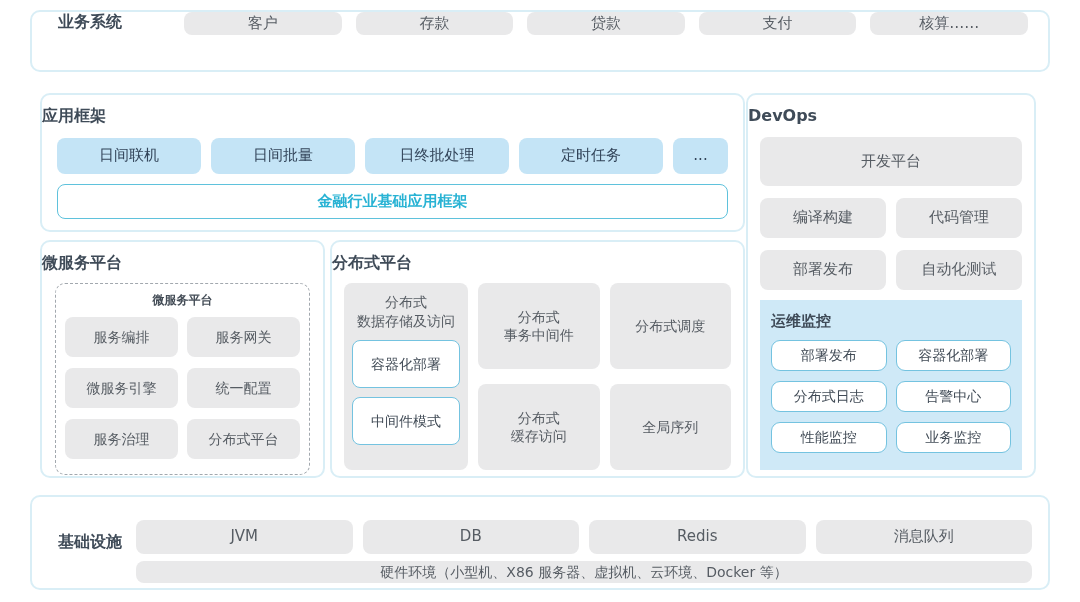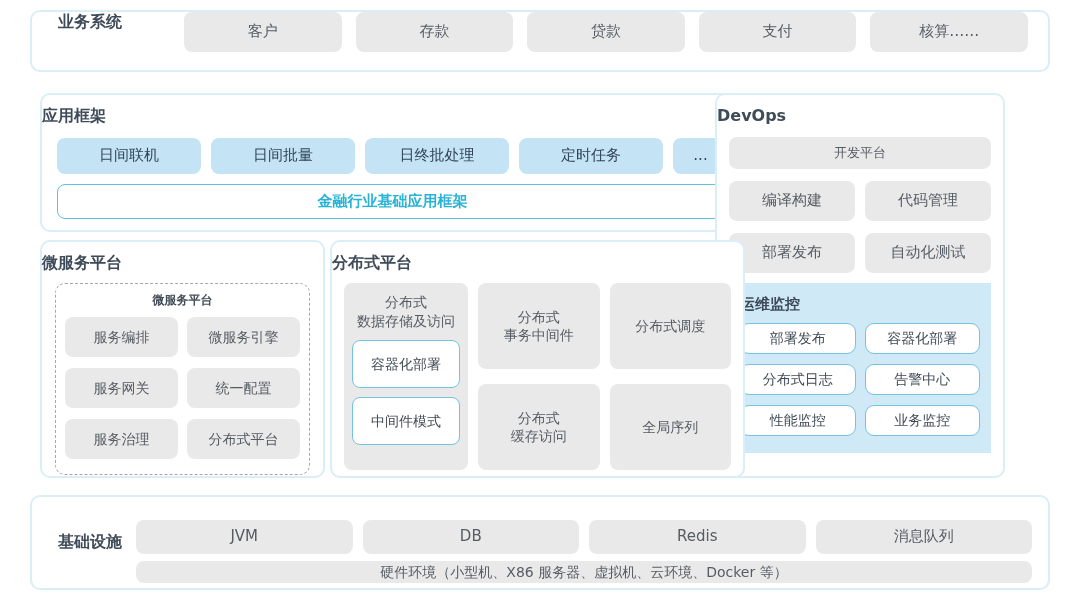--- a/index.html
+++ b/index.html
@@ -45,37 +45,37 @@
   .btn-white {
     background: #fff;
     border: 1.5px solid #74c3e0;
     color: #414b56;
   }
   .two-line { white-space: pre-line; }
 
   
   .panel-business { left: 30px; top: 10px; width: 1020px; height: 62px; display: flex; align-items: flex-start; padding: 0 20px 0 12px; }
   .panel-business .btn-row { display: flex; flex: 1; gap: 14px; margin-left: 48px; }
-  .panel-business .btn { flex: 1; height: 40px; font-size: 15px; }
+  .panel-business .btn { flex: 1; height: 23px; font-size: 15px; }
 
   
   .panel-appframework { left: 40px; top: 93px; width: 705px; height: 139px; }
   .appfw-row { display: flex; gap: 10px; margin: 11px 15px 0 15px; }
   .appfw-row .btn { flex: 1; height: 36px; font-size: 15px; }
   .appfw-row .btn-more { flex: 0 0 55px; }
   .appfw-base {
     margin: 10px 15px 0 15px; height: 35px;
     border: 1.5px solid #5fc2dc; border-radius: 8px; background: #fff;
     display: flex; align-items: center; justify-content: center;
     font-size: 15px; font-weight: 600; color: #29b3d4;
   }
 
   
-  .panel-devops { left: 715px; top: 93px; width: 290px; height: 385px; }
-  .devops-wide { margin: 12px 12px 0 12px; height: 32px; font-size: 13px; }
+  .panel-devops { left: 746px; top: 93px; width: 290px; height: 385px; }
+  .devops-wide { margin: 12px 12px 0 12px; height: 49px; font-size: 15px; }
   .devops-grid { display: grid; grid-template-columns: 1fr 1fr; gap: 12px 10px; margin: 12px 12px 0 12px; }
   .devops-grid .btn { height: 40px; font-size: 15px; }
   .monitor {
     margin: 10px 12px 0 12px; height: 170px;
     background: #cfe9f7; border-radius: 0; padding: 3px 11px;
   }
   .monitor .section-title { padding-top: 9px; font-size: 15px; }
   .monitor-grid { display: grid; grid-template-columns: 1fr 1fr; gap: 10px 9px; margin-top: 9px; }
   .monitor-grid .btn { height: 31px; font-size: 14px; border-radius: 9px; }
 
@@ -154,22 +154,22 @@
       </div>
     </div>
   </div>
 
   <div class="panel panel-microservice">
     <div class="section-title">微服务平台</div>
     <div class="ms-dashed">
       <div class="ms-inner-title">微服务平台</div>
       <div class="ms-grid">
         <div class="btn btn-gray">服务编排</div>
+        <div class="btn btn-gray">服务网关</div>
         <div class="btn btn-gray">微服务引擎</div>
-        <div class="btn btn-gray">服务网关</div>
         <div class="btn btn-gray">统一配置</div>
         <div class="btn btn-gray">服务治理</div>
         <div class="btn btn-gray">分布式平台</div>
       </div>
     </div>
   </div>
 
   <div class="panel panel-distributed">
     <div class="section-title">分布式平台</div>
     <div class="dist-body">

